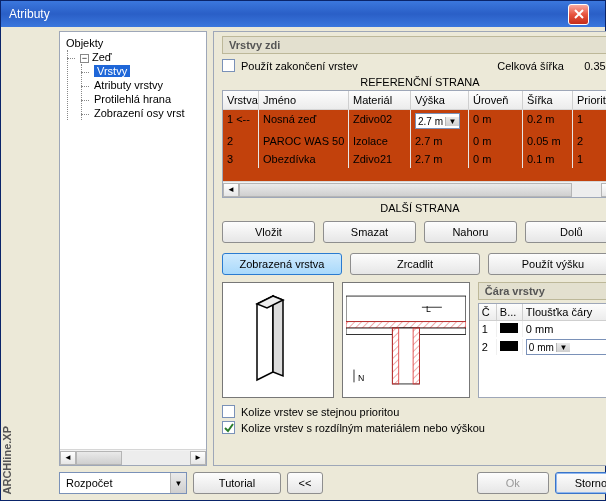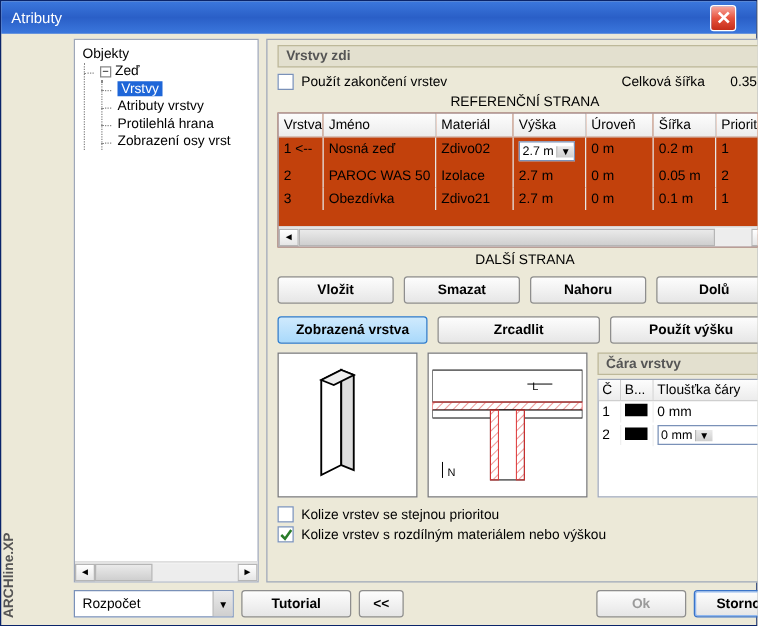--- a/index.html
+++ b/index.html
@@ -42,21 +42,21 @@
   .thead, .trow { display:flex; }
   .thead { border-bottom:1px solid #d6d6d6; }
   .th, .td { padding:3px 4px; border-right:1px solid #e7e7e7; overflow:hidden; white-space:nowrap; }
   .th { background:linear-gradient(#fdfdfd,#ececec); border-right:1px solid #cfcfcf; }
   .c0{width:36px}.c1{width:90px}.c2{width:62px}.c3{width:58px}.c4{width:54px}.c5{width:50px}.c6{flex:1}
   .combo { display:inline-flex; border:1px solid #7a91b8; height:16px; align-items:center; background:#fff;}
   .combo span { padding:0 2px; font-size:10px; }
   .combo .arrow { width:14px; background:linear-gradient(#eaeaea,#cfcfcf); border-left:1px solid #b5b5b5; display:flex; align-items:center; justify-content:center; font-size:8px;}
   .tbody { flex:1; }
   .btnrow { display:flex; gap:8px; margin:5px 0; }
-  .btn { flex:1; height:22px; border:1px solid #8e8e8e; background:linear-gradient(#fdfdfd,#e6e6e6); border-radius:3px; display:flex; align-items:center; justify-content:center; cursor:pointer;font-weight:bold; }
+  .btn { flex:1; height:22px; border:1px solid #8e8e8e; background:linear-gradient(#fdfdfd,#e6e6e6); border-radius:3px; display:flex; align-items:center; justify-content:center; cursor:pointer; }
   .btn.short { flex:0 0 36px; }
   .btn.def { border:1px solid #3a74c9; box-shadow:inset 0 0 0 1px #8fb7ef; }
   .btn.active { background:linear-gradient(#cfeafd,#a9d9fb); border:1px solid #2a7bd0; }
   .btn.disabled { color:#9a9a9a; }
   .mid3 { display:flex; gap:8px; margin-top:2px; }
   .preview-box { border:1px solid #777; background:#fff; width:112px; height:116px; display:flex; align-items:center; justify-content:center; }
   .wall-svg { width:58px; height:96px; }
   .section-box { border:1px solid #777; background:#fff; flex:1; height:116px; padding:3px; overflow:hidden; }
   .lines-box { width:140px; display:flex; flex-direction:column; gap:3px; }
   .lines-table { border:1px solid #9ea7b8; background:#fff; flex:1; display:flex; flex-direction:column; font-size:10px;}

